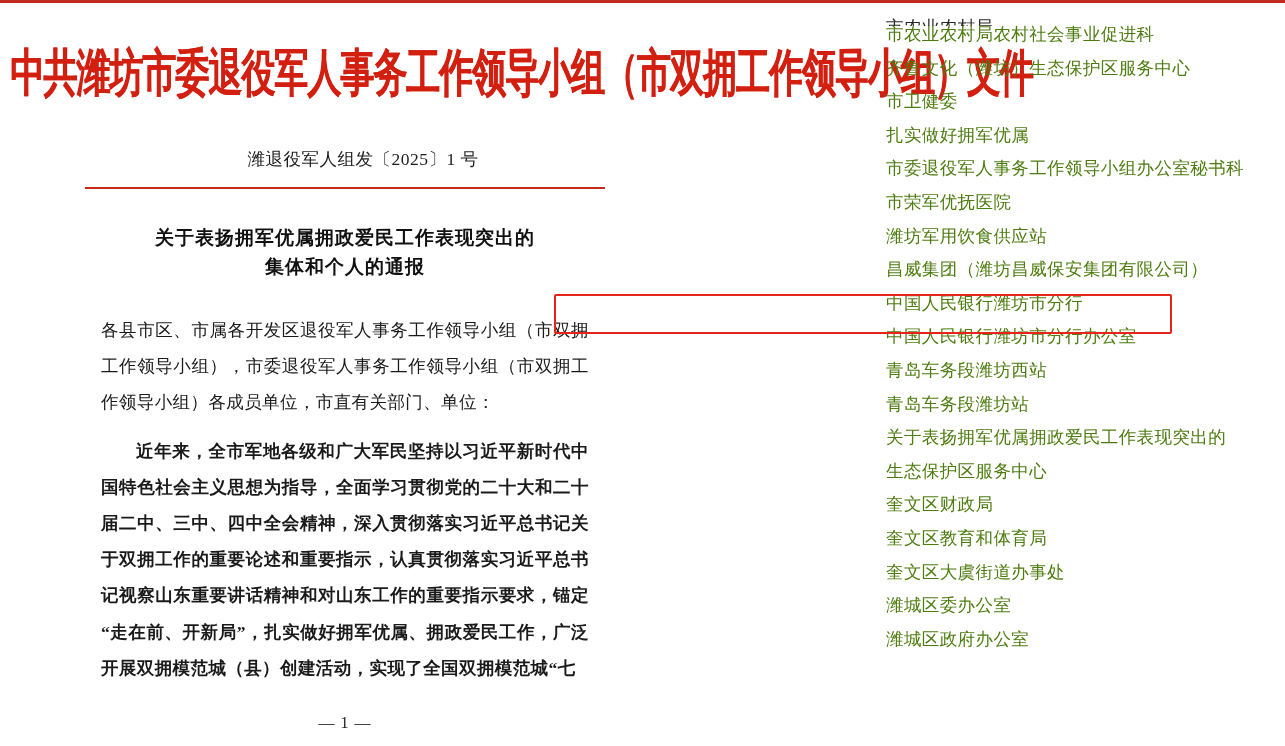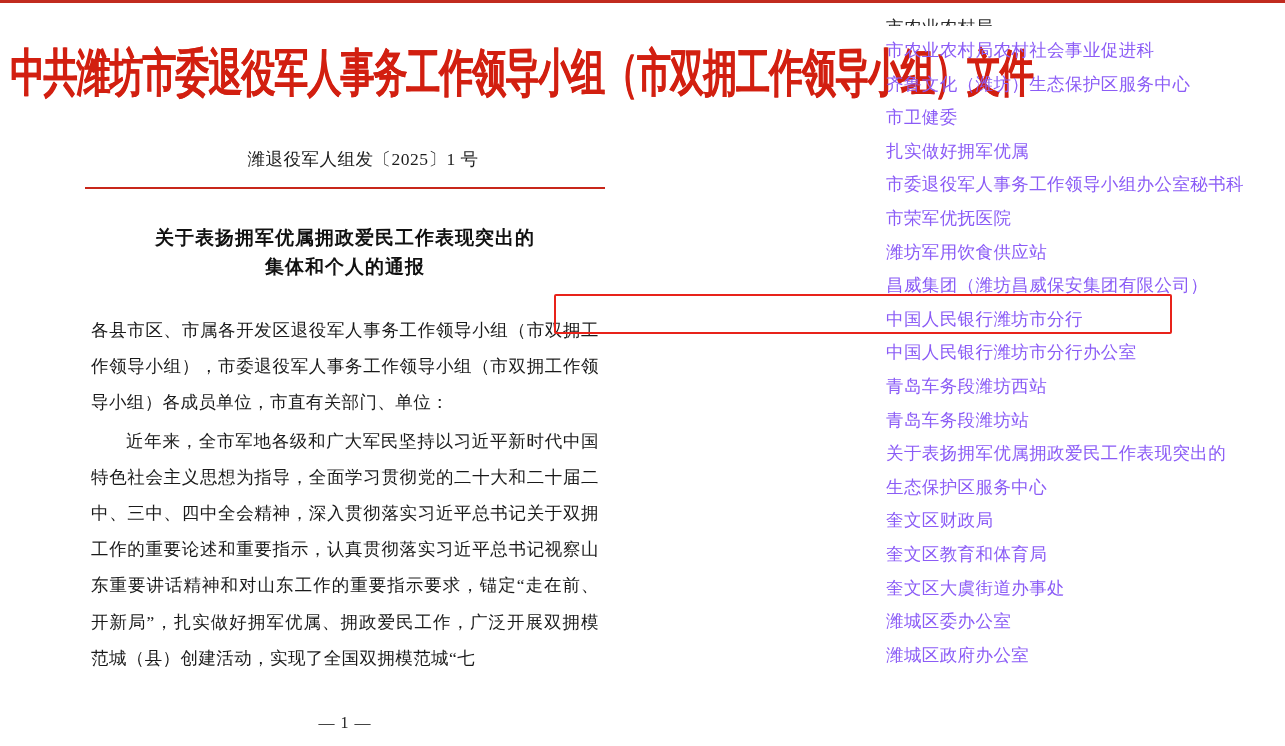--- a/index.html
+++ b/index.html
@@ -84,24 +84,25 @@
   .doc-body {
     margin: 30px auto 0 auto;
     width: 512px;
     font-size: 17.5px;
     line-height: 2.07;
     letter-spacing: 0.4px;
     text-align: justify;
     color: #1a1a1a;
   }
   .doc-body p {
-    margin: 2px;
+    margin: 12px;
   }
   .doc-body p.indent {
     text-indent: 2em;
+    font-weight: bold;
   }
   .page-number {
     position: absolute;
     bottom: 14px;
     left: 0;
     width: 690px;
     text-align: center;
     font-size: 16px;
     color: #222;
     letter-spacing: 1px;
@@ -119,23 +120,23 @@
     position: absolute;
     top: 8px;
     left: 196px;
     width: 400px;
   }
   .unit-item {
     font-size: 17.5px;
     line-height: 1.0;
     height: 33.6px;
     display: flex;
-    align-items: flex-end;
+    align-items: flex-start;
     letter-spacing: 0.4px;
-    color: #8b5cf6;
+    color: #4d7c0f;
     white-space: nowrap;
   }
   
   .unit-item.clipped {
     height: 18px;
     overflow: hidden;
     align-items: flex-end;
     color: #2a2a2a;
   }
   .unit-item.clipped span {

